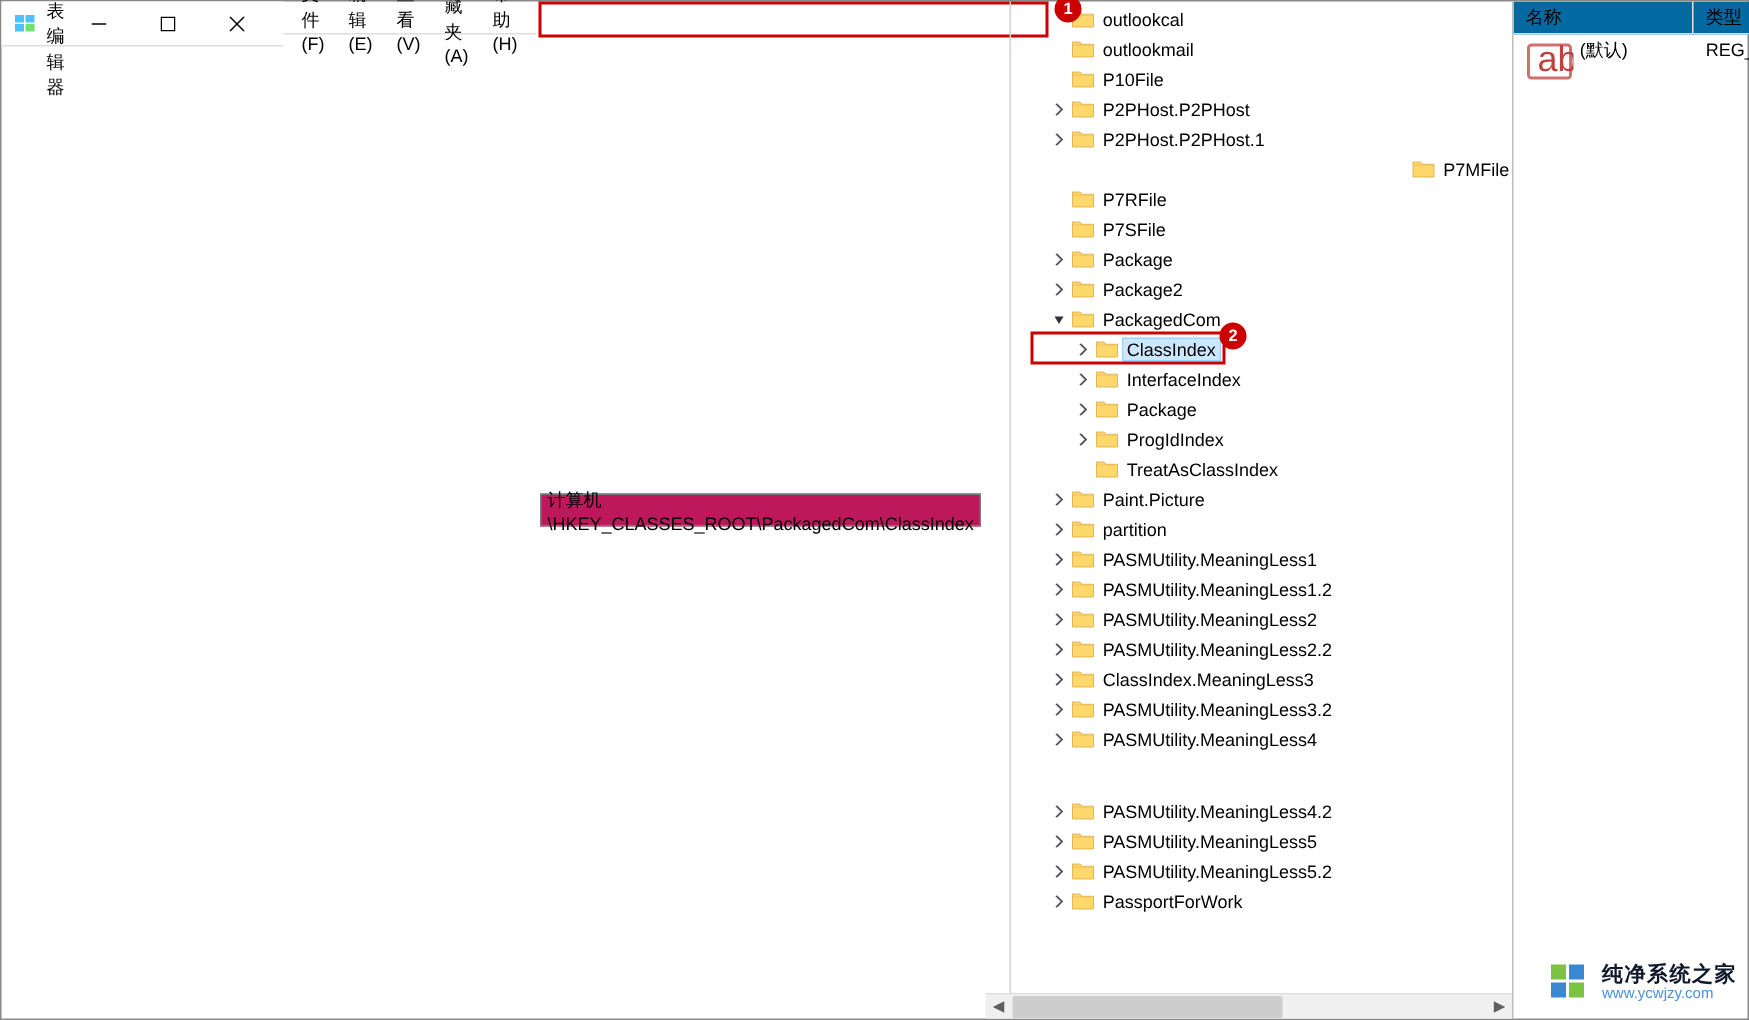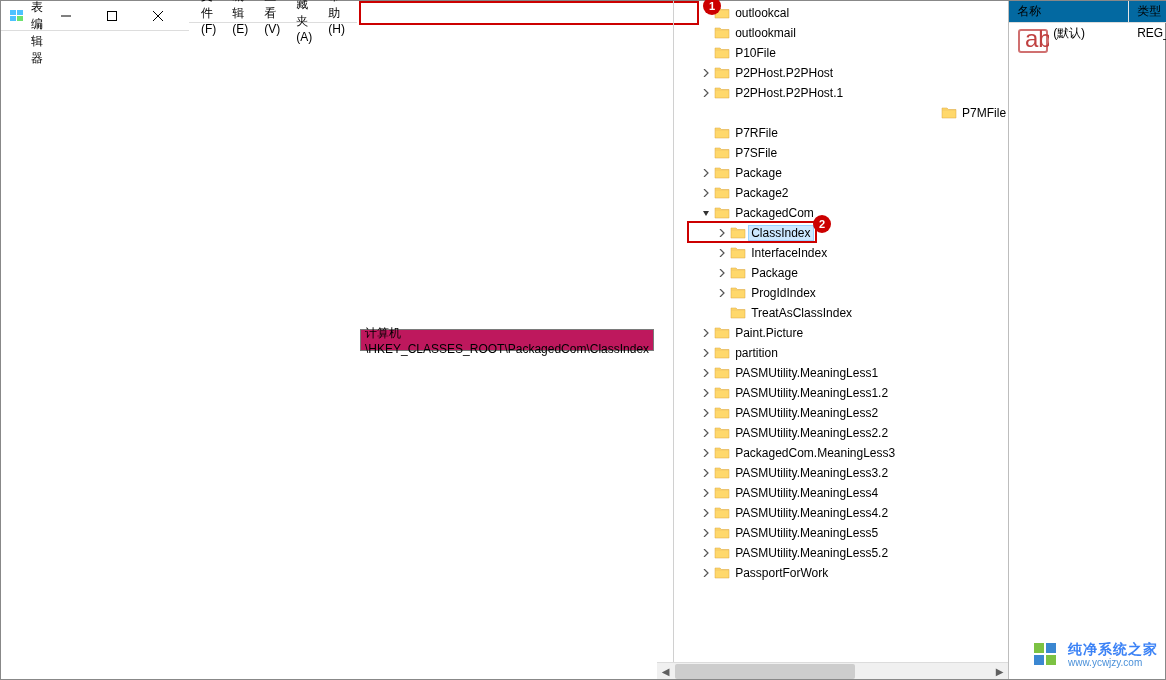--- a/index.html
+++ b/index.html
@@ -41,21 +41,21 @@
 .row .cell.type{width:120px}
 .row .cell.data{flex:1}
 .val-icon{width:32px;height:16px;flex:none}
 .scrollbar-bottom{height:17px;border-top:1px solid #dcdcdc;background:#f0f0f0;display:flex;align-items:center}
 .sb-btn{width:17px;height:17px;display:flex;align-items:center;justify-content:center;color:#606060;background:#f0f0f0;font-size:10px}
 .sb-track{flex:1;height:17px;background:#f0f0f0;position:relative}
 .sb-thumb{position:absolute;height:15px;top:1px;background:#cdcdcd;border-radius:2px}
 .watermark{position:absolute;right:8px;bottom:10px;display:flex;align-items:center;gap:6px;z-index:10;pointer-events:none}
 .wm-logo{width:30px;height:30px}
 .wm-text{display:flex;flex-direction:column;line-height:1.1}
-.wm-text .t1{font-size:14px;color:#3b82f6;font-weight:600;letter-spacing:1px}
+.wm-text .t1{font-size:14px;color:#0f172a;font-weight:600;letter-spacing:1px}
 .wm-text .t2{font-size:10px;color:#4a90d9}
 .indent-line{position:absolute;width:1px;background:#d0d0d0}
 </style>
 </head>
 <body>
 
 <div class="window">
 
   <div class="titlebar">
     <span class="app-icon">
@@ -394,21 +394,21 @@
               <svg width="8" height="8" viewBox="0 0 8 8">
                 <path d="M2 0 L6 4 L2 8" fill="none" stroke="#555" stroke-width="1.2"></path>
               </svg>
             </span>
             <span class="folder-icon">
               <svg viewBox="0 0 16 16">
                 <path d="M1 3h5l1.5 1.5H15V13H1z" fill="#ffd86b" stroke="#d9a441" stroke-width="0.5"></path>
                 <path d="M1 5h14" stroke="#e6b85c" stroke-width="0.5"></path>
               </svg>
             </span>
-            <span class="tree-label">PackagedCom.MeaningLess3</span>
+            <span class="tree-label">ClassIndex.MeaningLess3</span>
           </div>
           <div class="tree-item" style="padding-left: 40px;">
             <span class="tw">
               <svg width="8" height="8" viewBox="0 0 8 8">
                 <path d="M2 0 L6 4 L2 8" fill="none" stroke="#555" stroke-width="1.2"></path>
               </svg>
             </span>
             <span class="folder-icon">
               <svg viewBox="0 0 16 16">
                 <path d="M1 3h5l1.5 1.5H15V13H1z" fill="#ffd86b" stroke="#d9a441" stroke-width="0.5"></path>
@@ -424,21 +424,21 @@
               </svg>
             </span>
             <span class="folder-icon">
               <svg viewBox="0 0 16 16">
                 <path d="M1 3h5l1.5 1.5H15V13H1z" fill="#ffd86b" stroke="#d9a441" stroke-width="0.5"></path>
                 <path d="M1 5h14" stroke="#e6b85c" stroke-width="0.5"></path>
               </svg>
             </span>
             <span class="tree-label">PASMUtility.MeaningLess4</span>
           </div>
-          <div class="tree-item" style="padding-left: 40px;">
+          <div class="tree-item" style="padding-left: 40px; margin-top: 28px;">
             <span class="tw">
               <svg width="8" height="8" viewBox="0 0 8 8">
                 <path d="M2 0 L6 4 L2 8" fill="none" stroke="#555" stroke-width="1.2"></path>
               </svg>
             </span>
             <span class="folder-icon">
               <svg viewBox="0 0 16 16">
                 <path d="M1 3h5l1.5 1.5H15V13H1z" fill="#ffd86b" stroke="#d9a441" stroke-width="0.5"></path>
                 <path d="M1 5h14" stroke="#e6b85c" stroke-width="0.5"></path>
               </svg>

